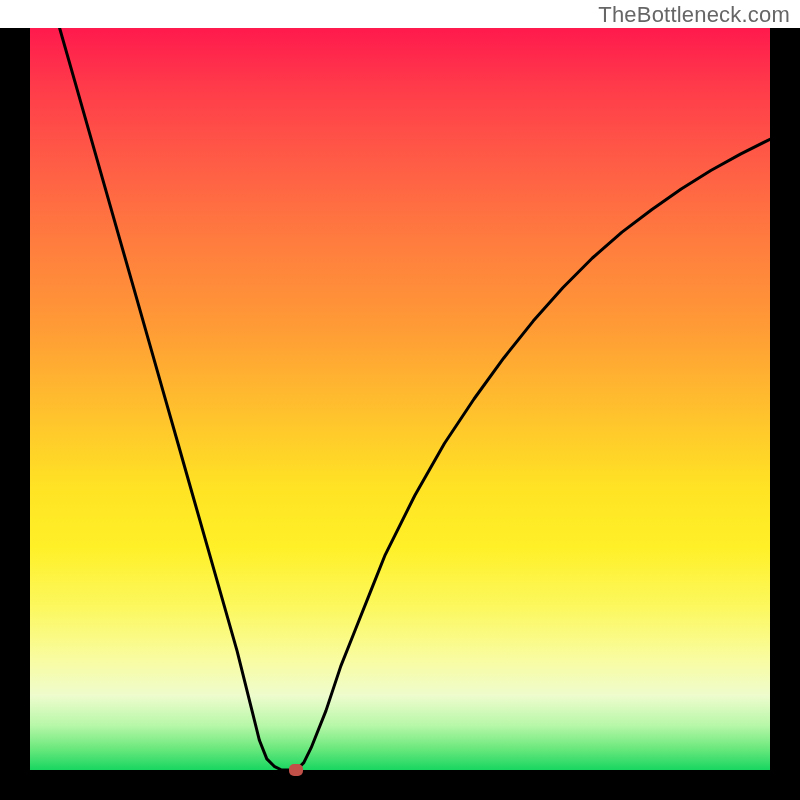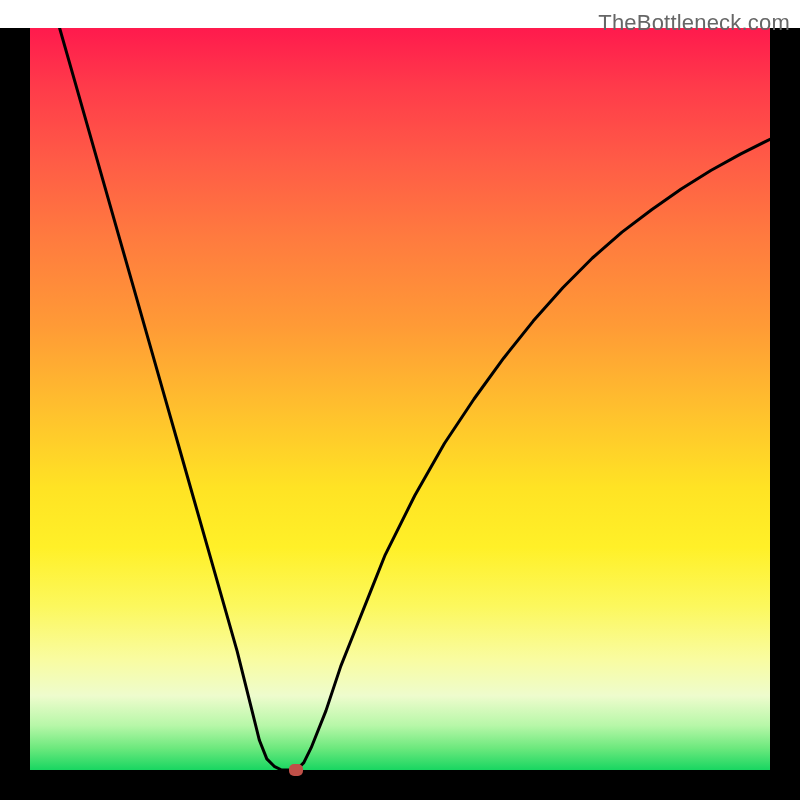--- a/index.html
+++ b/index.html
@@ -18,21 +18,20 @@
   }
   .watermark {
     position: absolute;
     top: 2px;
     right: 10px;
     color: #666;
     font-size: 22px;
     font-weight: 400;
     letter-spacing: 0.2px;
     z-index: 10;
-    margin-top: 8px;
   }
   .frame {
     position: absolute;
     left: 0;
     top: 28px; 
     width: 800px;
     height: 772px;
     background: #000;
   }
   .plot {

